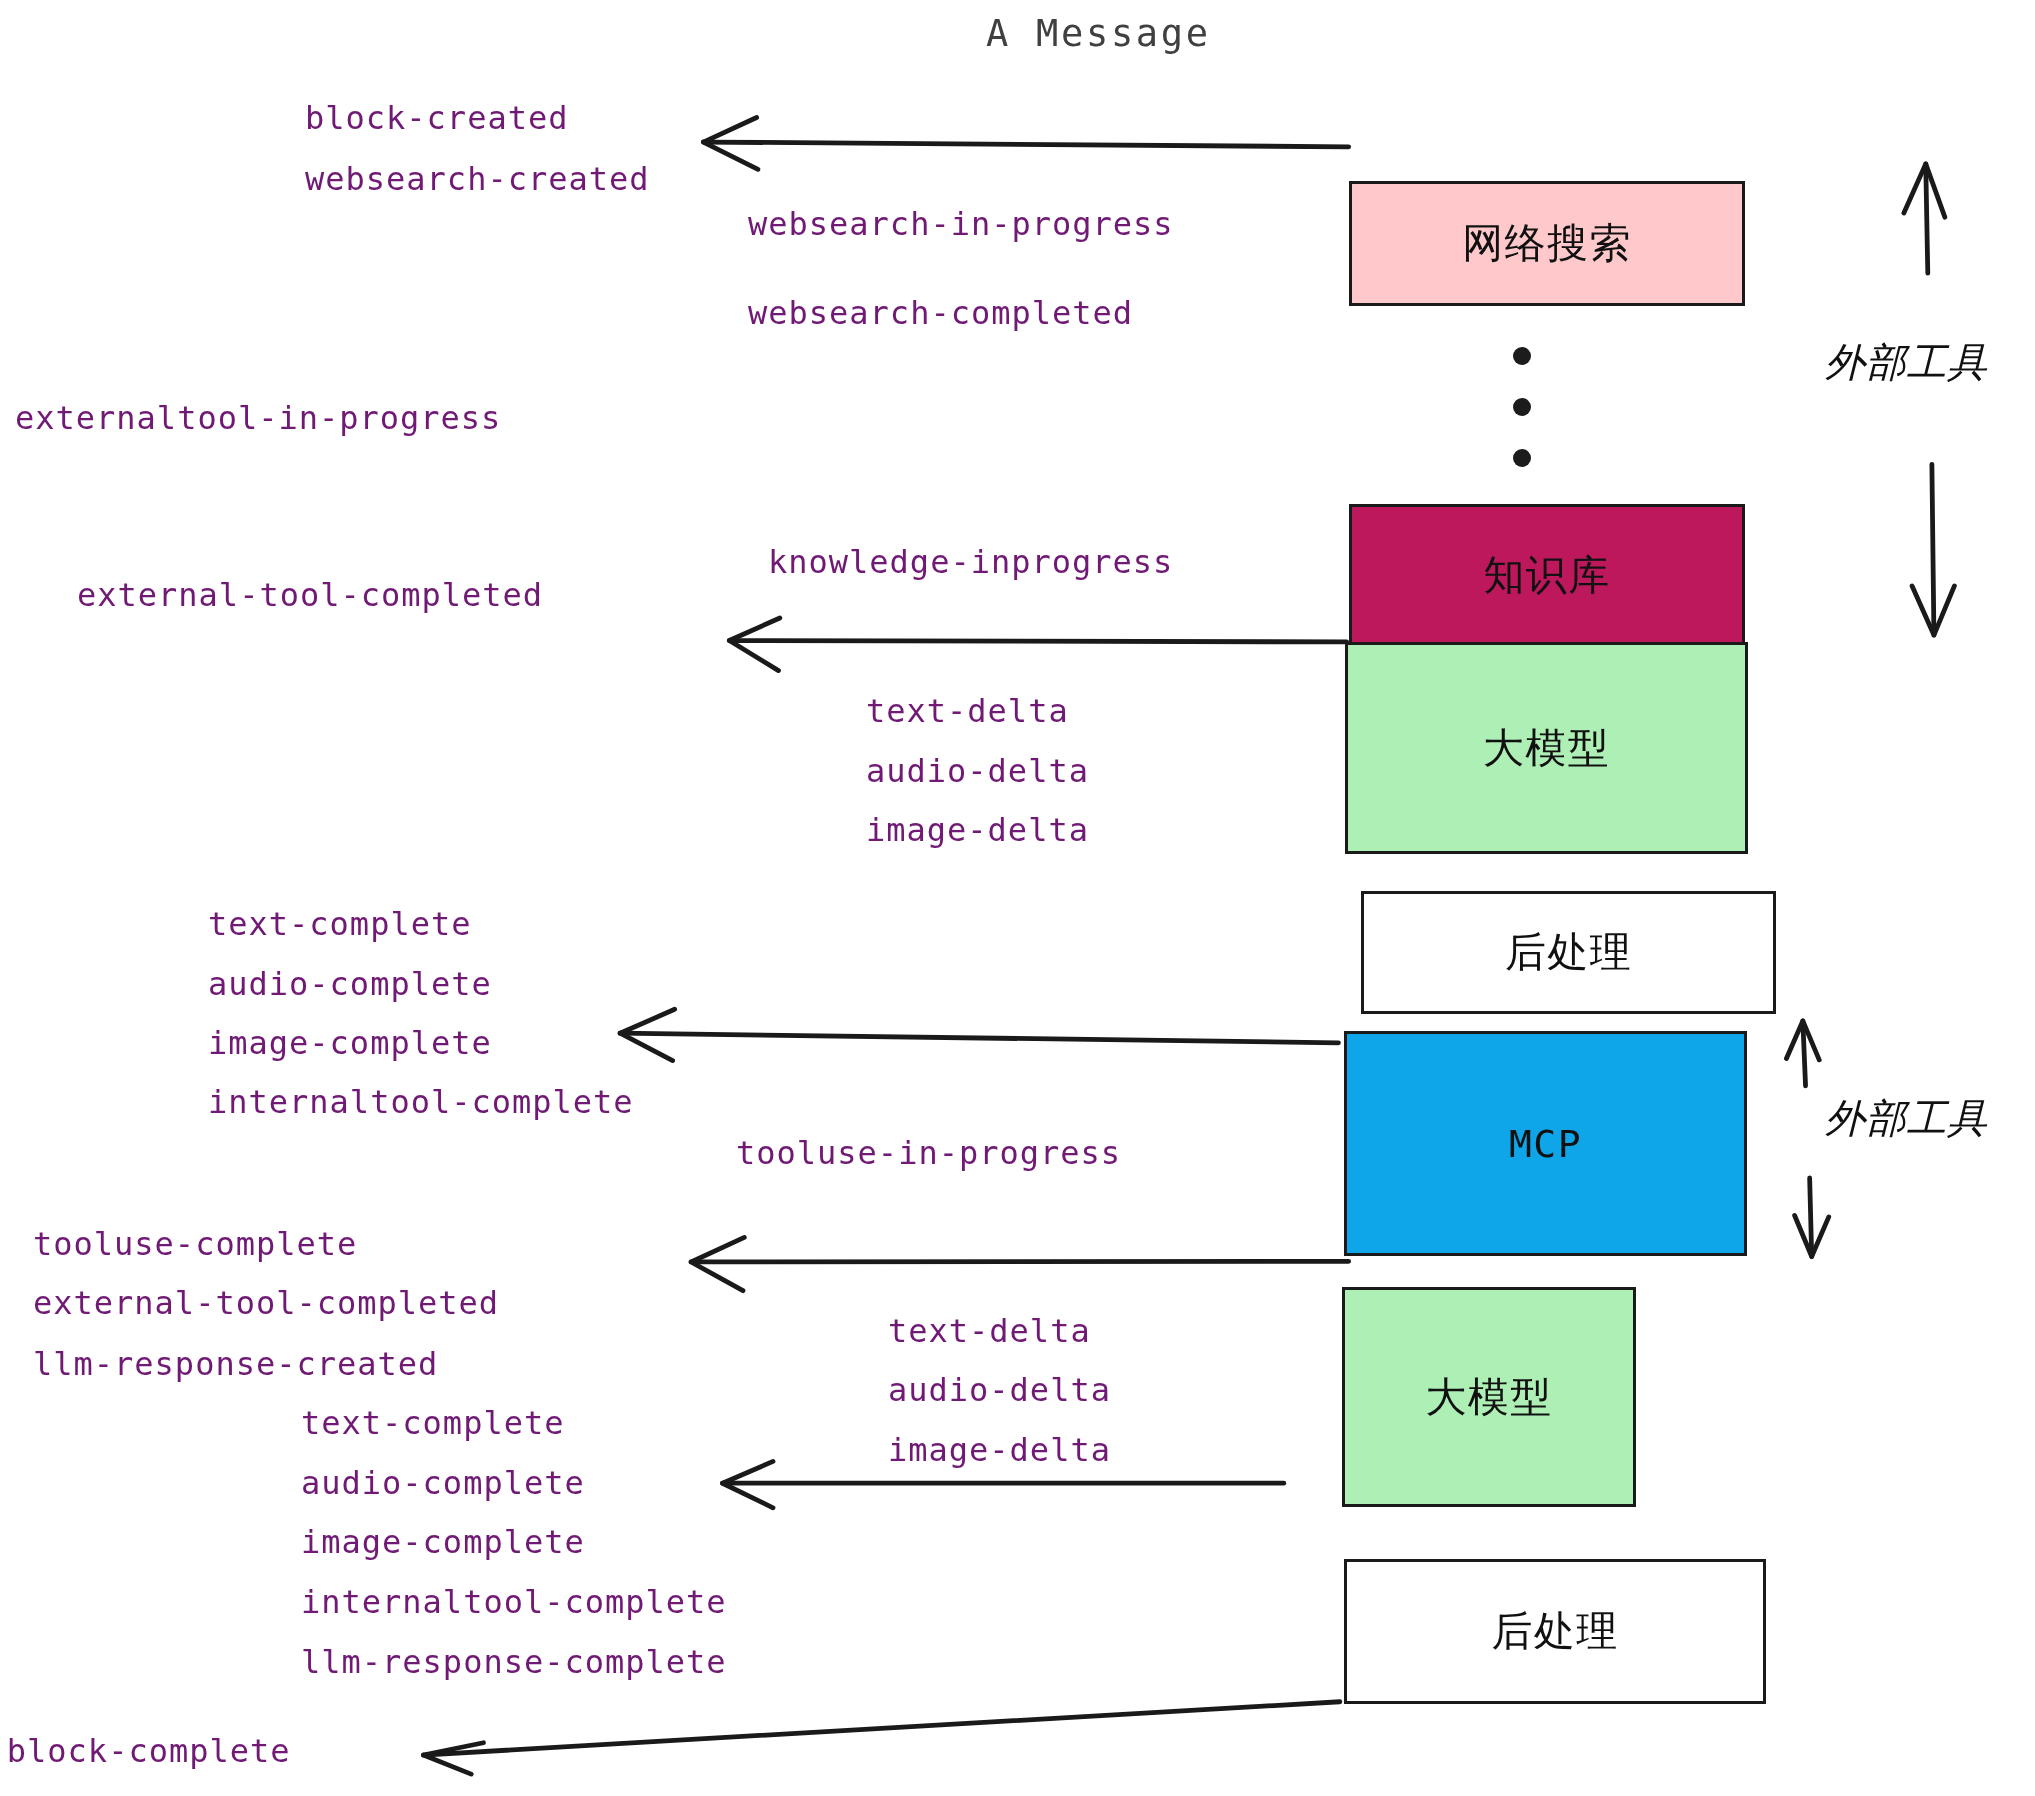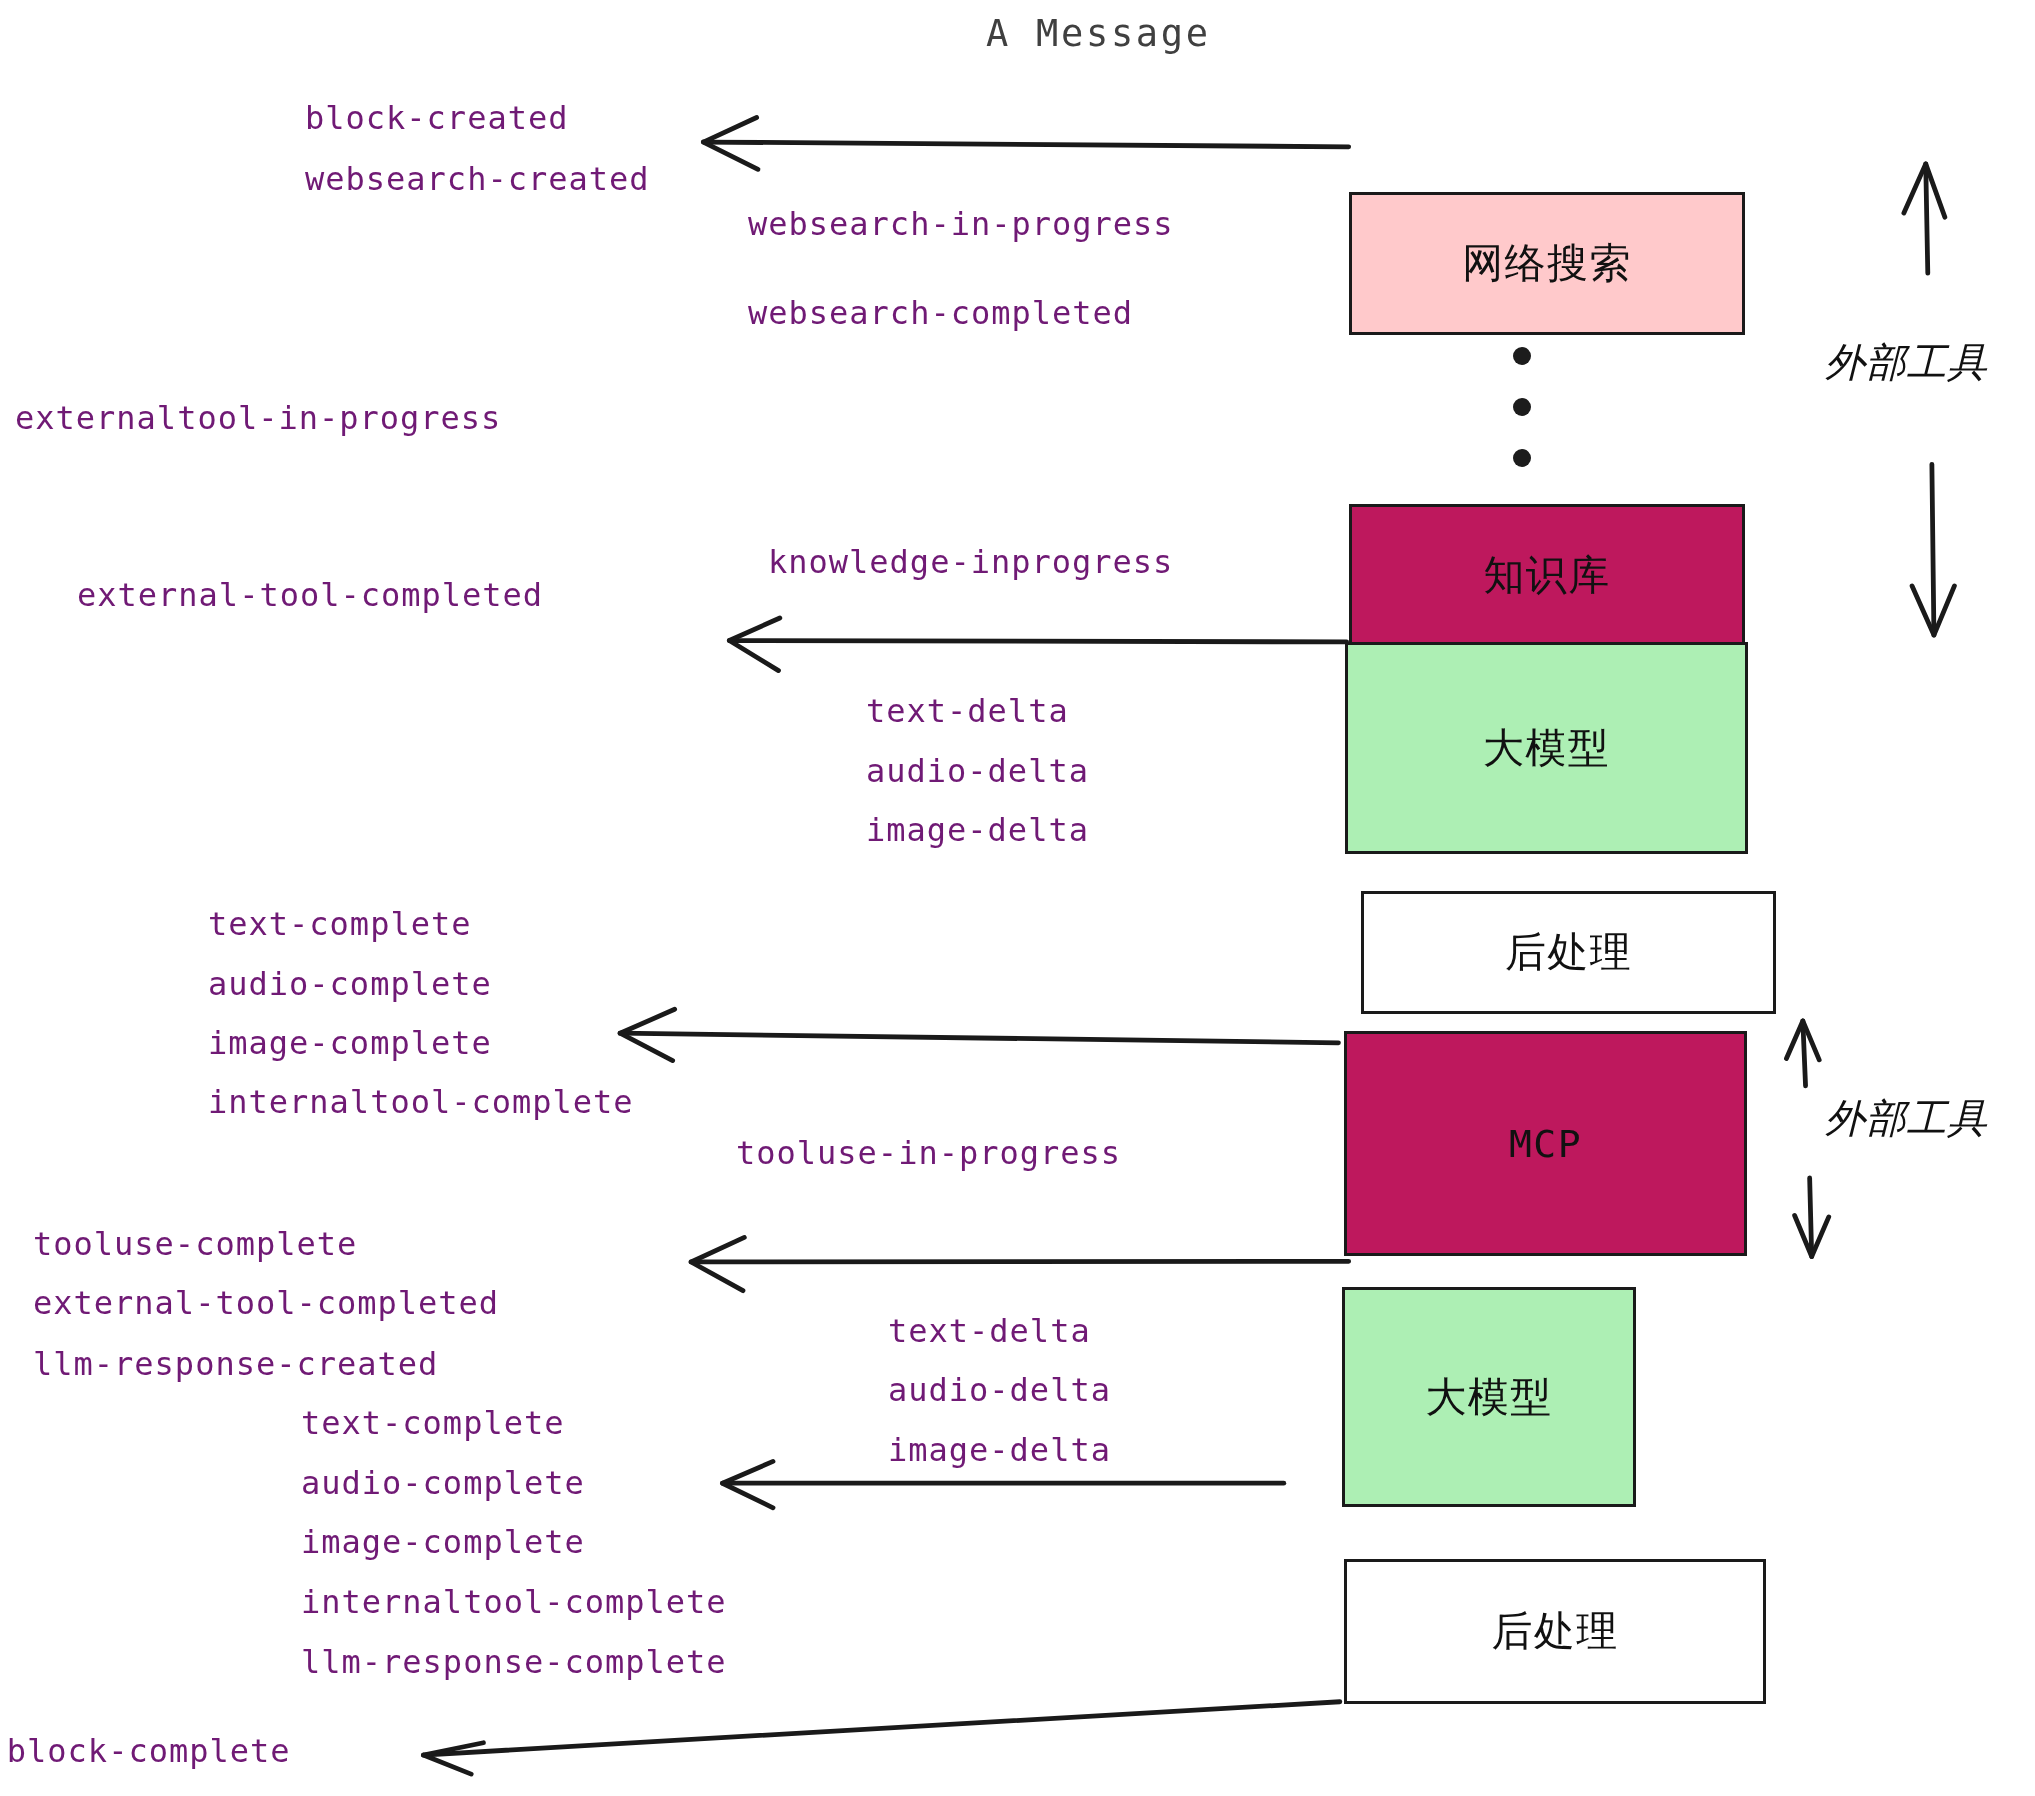--- a/index.html
+++ b/index.html
@@ -119,37 +119,37 @@
     <g>
       <path d="M 2644 1590 L 2640 1495" stroke="#1A1A1A" stroke-width="7" fill="none" stroke-linecap="round"></path>
       <path d="M 2640 1495 L 2616 1550 M 2640 1495 L 2664 1552" stroke="#1A1A1A" stroke-width="7" fill="none" stroke-linecap="round"></path>
       <path d="M 2650 1725 L 2653 1840" stroke="#1A1A1A" stroke-width="7" fill="none" stroke-linecap="round"></path>
       <path d="M 2653 1840 L 2628 1780 M 2653 1840 L 2678 1782" stroke="#1A1A1A" stroke-width="7" fill="none" stroke-linecap="round"></path>
     </g>
   </svg>
 
   <div class="title" style="left:986px; top:12.3px;">A Message</div>
 
-  <div class="nodebox" style="left:1349px; top:192px; width:396px; height:143px; background:#FFC9CB;">
+  <div class="nodebox" style="left:1349px; top:181px; width:396px; height:125px; background:#FFC9CB;">
     <span>网络搜索</span>
   </div>
 
   <div class="nodebox" style="left:1349px; top:504px; width:396px; height:143px; background:#be185d;">
     <span>知识库</span>
   </div>
 
   <div class="nodebox" style="left:1345px; top:642px; width:403px; height:212px; background:#ADEFB4;">
     <span>大模型</span>
   </div>
 
   <div class="nodebox" style="left:1361px; top:891px; width:415px; height:123px; background:#FFFFFF;">
     <span>后处理</span>
   </div>
 
-  <div class="nodebox mono-label" style="left:1344px; top:1031px; width:403px; height:225px; background:#be185d;">
+  <div class="nodebox mono-label" style="left:1344px; top:1031px; width:403px; height:225px; background:#0ea5e9;">
     <span>MCP</span>
   </div>
 
   <div class="nodebox" style="left:1342px; top:1287px; width:294px; height:220px; background:#ADEFB4;">
     <span>大模型</span>
   </div>
 
   <div class="nodebox" style="left:1344px; top:1559px; width:422px; height:145px; background:#FFFFFF;">
     <span>后处理</span>
   </div>

